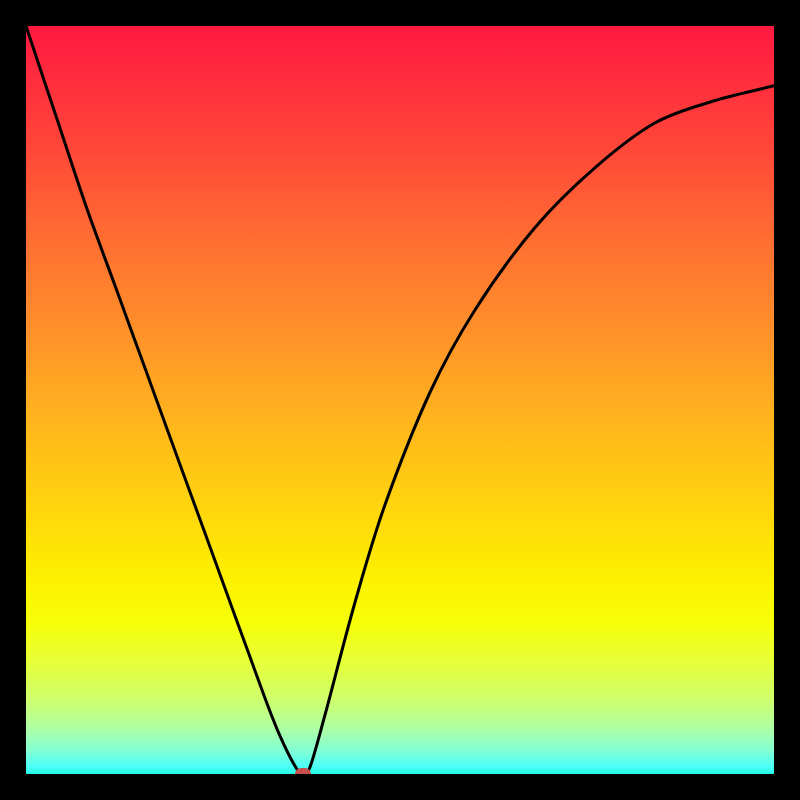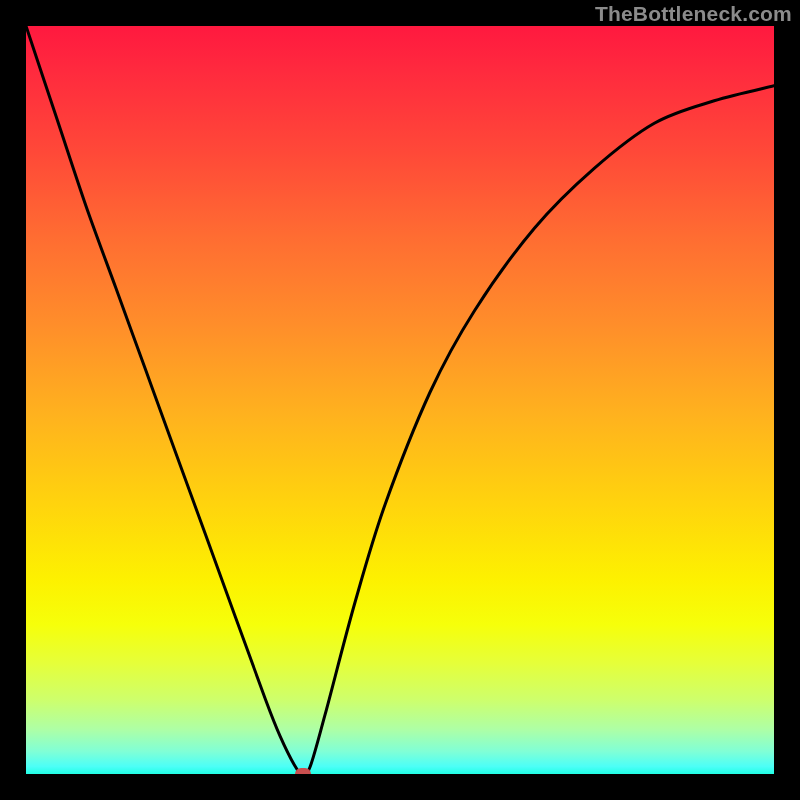--- a/index.html
+++ b/index.html
@@ -78,14 +78,13 @@
 <body>
 
 <div class="frame">
   <div class="plot-area">
     <div class="gradient"></div>
     <svg class="curve" width="748" height="748" viewBox="0 0 748 748">
       <path id="curve-path" fill="none" stroke-width="3" stroke-linecap="round" stroke-linejoin="round" stroke="#000000" d="M 0.0 0.0 C 5.0 15.0, 19.9 59.8, 29.9 89.8 C 39.9 119.7, 49.9 150.8, 59.8 179.5 C 69.8 208.2, 79.8 234.4, 89.8 261.8 C 99.7 289.2, 109.7 316.7, 119.7 344.1 C 129.7 371.5, 139.6 398.9, 149.6 426.4 C 159.6 453.8, 169.5 481.2, 179.5 508.6 C 189.5 536.1, 199.5 563.5, 209.4 590.9 C 219.4 618.3, 231.9 653.3, 239.4 673.2 C 246.8 693.1, 249.3 699.4, 254.3 710.6 C 259.3 721.8, 265.5 734.3, 269.3 740.5 C 273.0 746.8, 274.3 748.0, 276.8 748.0 C 279.3 748.0, 280.5 750.5, 284.2 740.5 C 288.0 730.5, 291.7 715.6, 299.2 688.2 C 306.7 660.7, 319.1 610.9, 329.1 576.0 C 339.1 541.1, 346.6 513.6, 359.0 478.7 C 371.5 443.8, 389.0 398.9, 403.9 366.5 C 418.9 334.1, 431.3 311.7, 448.8 284.2 C 466.3 256.8, 488.7 225.6, 508.6 202.0 C 528.6 178.3, 548.5 159.6, 568.5 142.1 C 588.4 124.7, 608.4 108.5, 628.3 97.2 C 648.3 86.0, 668.2 81.0, 688.2 74.8 C 708.1 68.6, 738.0 62.3, 748.0 59.8"></path>
     </svg>
     <div class="marker" id="marker" style="left: 276.76px; top: 748px; background: rgb(201, 79, 79);"></div>
   </div>
-  <div class="watermark">TheBottleneck.com</div>
 </div>
 
 </body></html>

